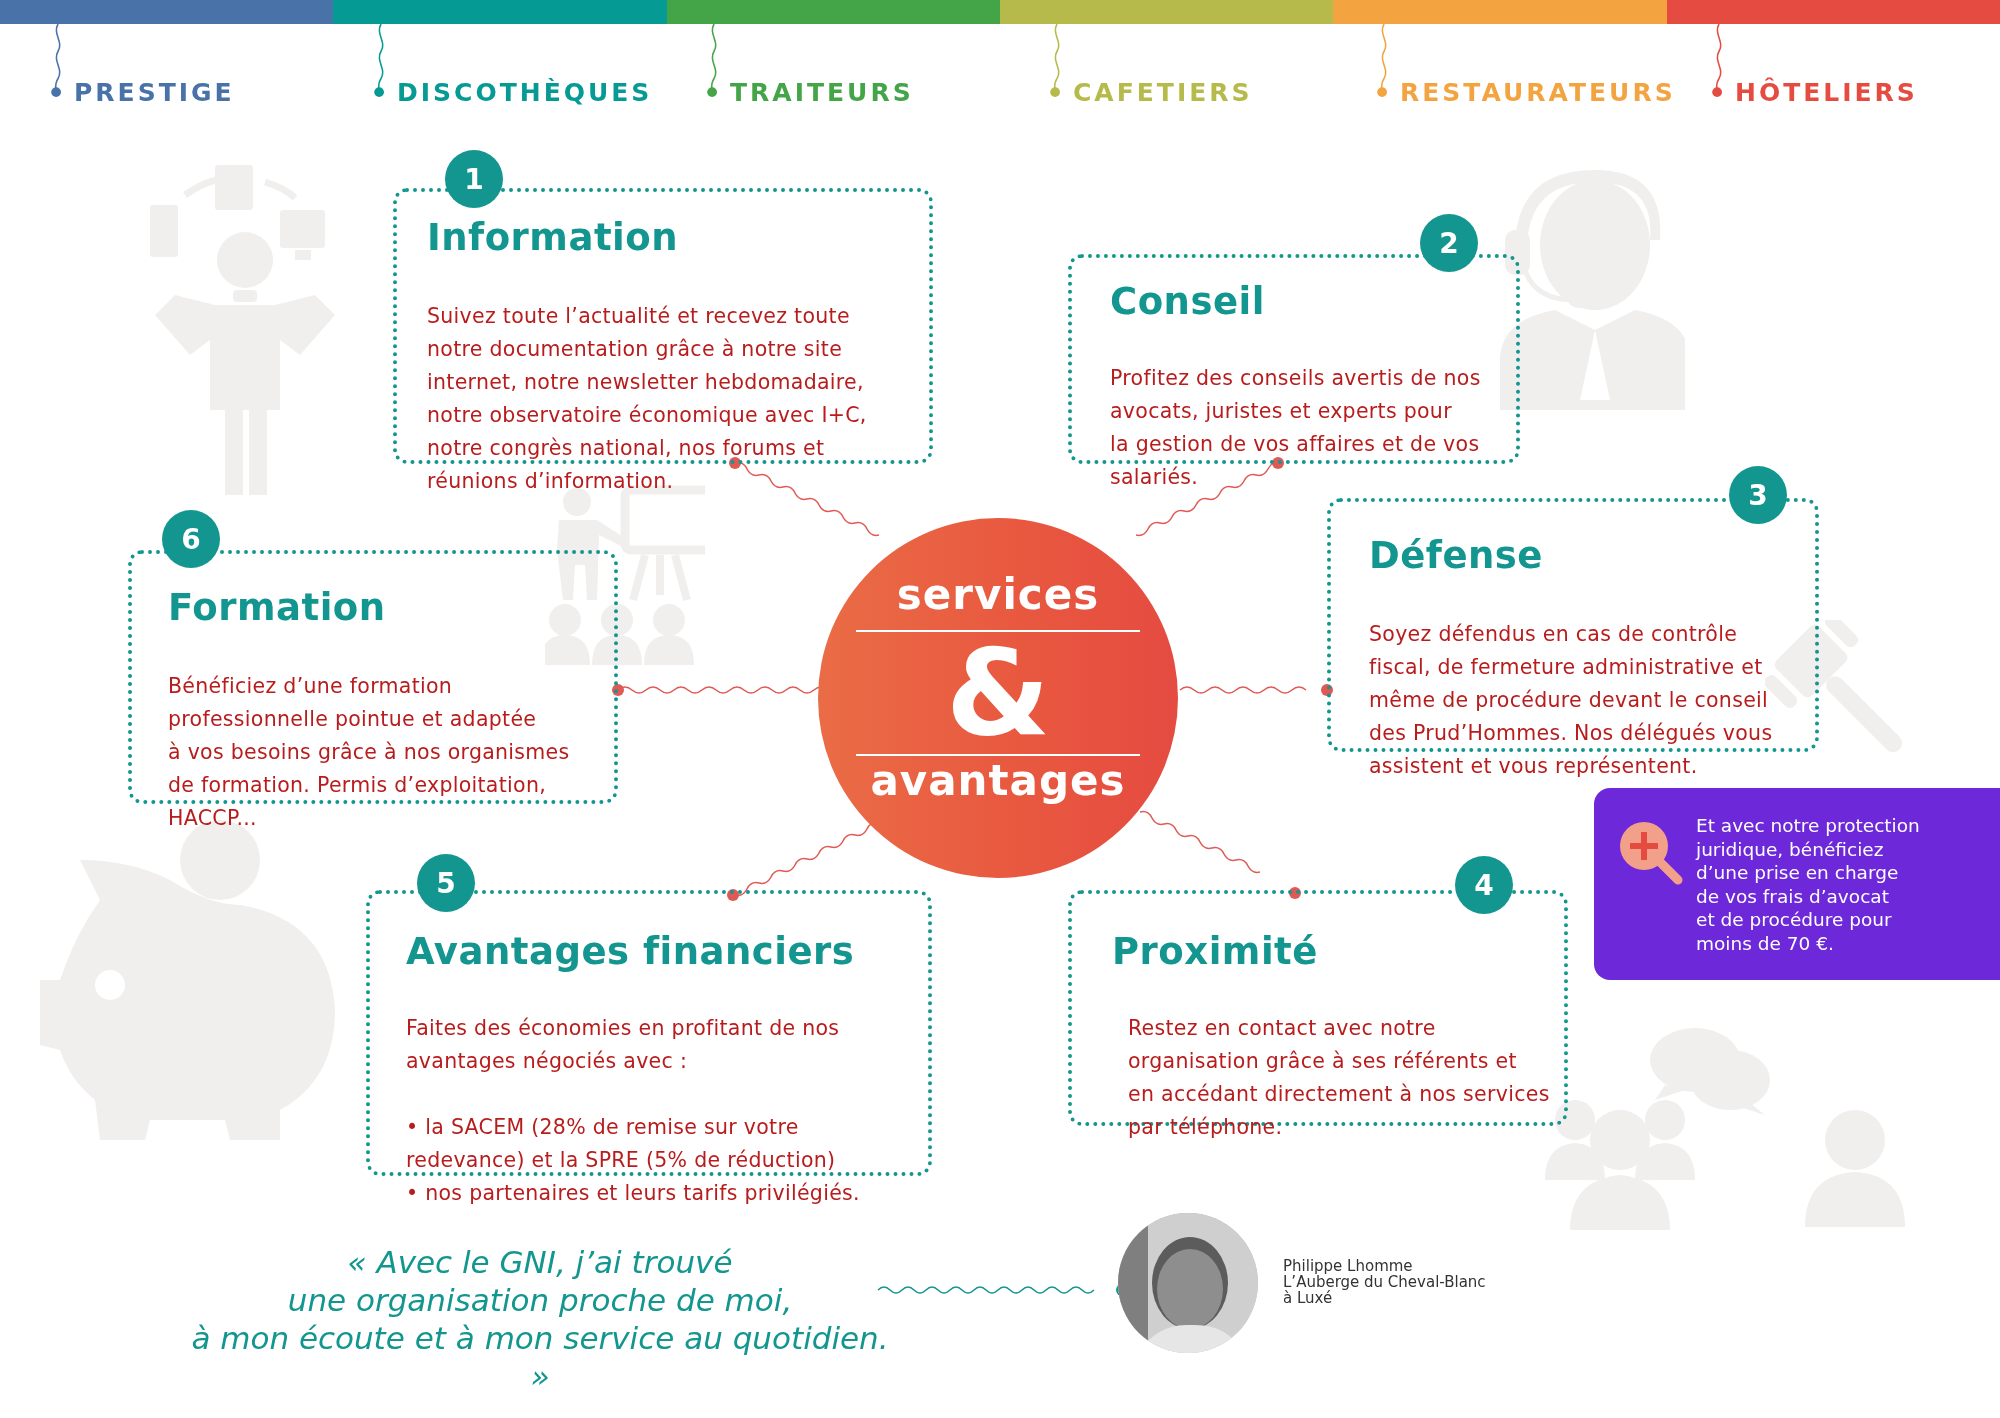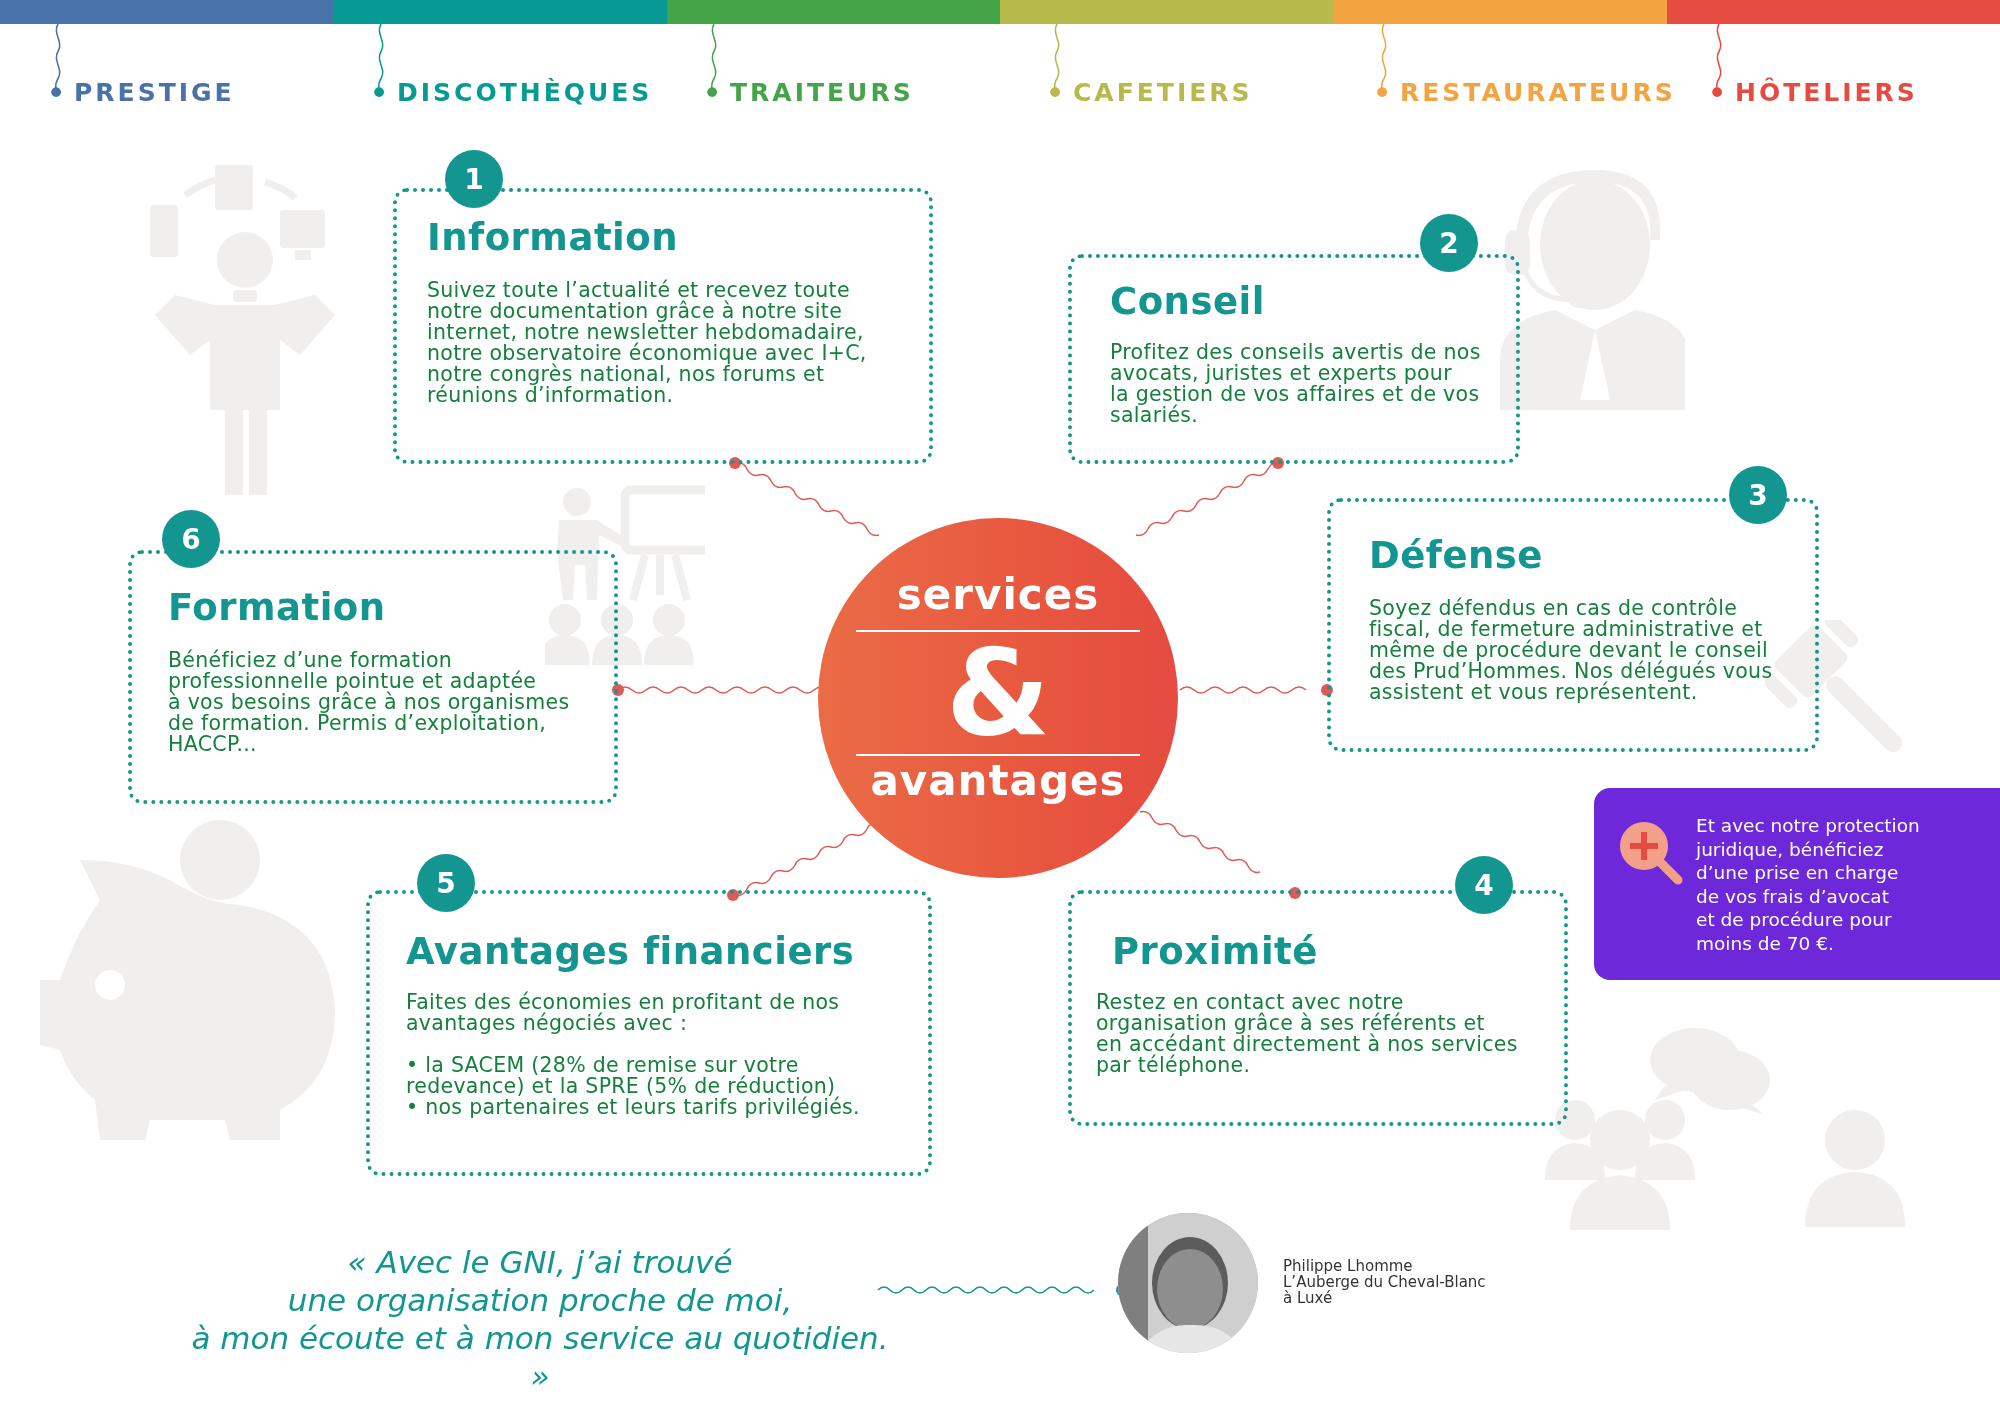--- a/index.html
+++ b/index.html
@@ -6,21 +6,21 @@
   body { width:2000px; height:1418px; position:relative; background:#ffffff; overflow:hidden;
          font-family:"DejaVu Sans", sans-serif; color:#333; }
   .topbar { position:absolute; left:0; top:0; width:2000px; height:24px; display:flex; }
   .topbar .seg { flex:1; height:24px; }
   .cat { position:absolute; top:24px; height:90px; }
   .cat .thread { position:absolute; left:0; top:0; width:20px; height:74px; overflow:visible; }
   .cat .label { position:absolute; left:24px; top:54px; font-weight:bold; font-size:25px; letter-spacing:3px; white-space:nowrap; }
   .bgicon { position:absolute; }
   .card { position:absolute; border:4px dotted #13968f; border-radius:14px; box-sizing:border-box; background:transparent; }
   .card .title { position:absolute; font-weight:bold; color:#13968f; font-size:37px; white-space:nowrap; letter-spacing:0.5px; }
-  .card .body { position:absolute; font-size:20.5px; line-height:21px; color:#15803d; white-space:pre-line; letter-spacing:0.3px; }
+  .card .body { position:absolute; font-size:20.5px; line-height:33px; color:#b91c1c; white-space:pre-line; letter-spacing:0.3px;margin-top:20px; }
   .badge { position:absolute; width:58px; height:58px; border-radius:50%; background:#13968f; color:#fff;
            font-weight:bold; font-size:28px; display:flex; align-items:center; justify-content:center; }
   .hub { position:absolute; left:818px; top:518px; width:360px; height:360px; border-radius:50%;
          background:linear-gradient(90deg,#ea6c46 0%, #e8573f 60%, #e54b41 100%); }
   .hub .w1 { position:absolute; left:0; width:100%; text-align:center; top:52px; color:#fff; font-weight:bold; font-size:42px; letter-spacing:1px; }
   .hub .amp { position:absolute; left:0; width:100%; text-align:center; top:110px; color:#fff; font-weight:bold; font-size:120px; line-height:130px; }
   .hub .w2 { position:absolute; left:0; width:100%; text-align:center; top:238px; color:#fff; font-weight:bold; font-size:42px; letter-spacing:1px; }
   .hub .rule { position:absolute; left:38px; width:284px; height:2px; background:#fff; }
   .callout { position:absolute; left:1594px; top:788px; width:406px; height:192px; background:#6d28d9; border-radius:16px 0 0 16px; }
   .callout .txt { position:absolute; left:102px; top:26px; color:#fff; font-size:18.5px; line-height:23.5px; white-space:pre-line; }
@@ -235,21 +235,21 @@
 avantages négociés avec :
 
 • la SACEM (28% de remise sur votre
    redevance) et la SPRE (5% de réduction)
 •  nos partenaires et leurs tarifs privilégiés.</div>
 </div>
 <div class="badge" style="left:417px;top:854px">5</div>
 
 <div class="card" style="left:1068px;top:890px;width:500px;height:236px">
   <div class="title" style="left:40px;top:36px">Proximité</div>
-  <div class="body" style="left:24px;top:98px">Restez en contact avec notre
+  <div class="body" style="left:56px;top:98px">Restez en contact avec notre
 organisation grâce à ses référents et
 en accédant directement à nos services
 par téléphone.</div>
 </div>
 <div class="badge" style="left:1455px;top:856px">4</div>
 
 <div class="callout">
   <svg style="position:absolute;left:22px;top:30px" width="70" height="70" viewBox="0 0 70 70">
     <circle cx="28" cy="28" r="24" fill="#f3a08a"></circle>
     <rect x="25" y="14" width="6" height="28" fill="#e54b41"></rect>

